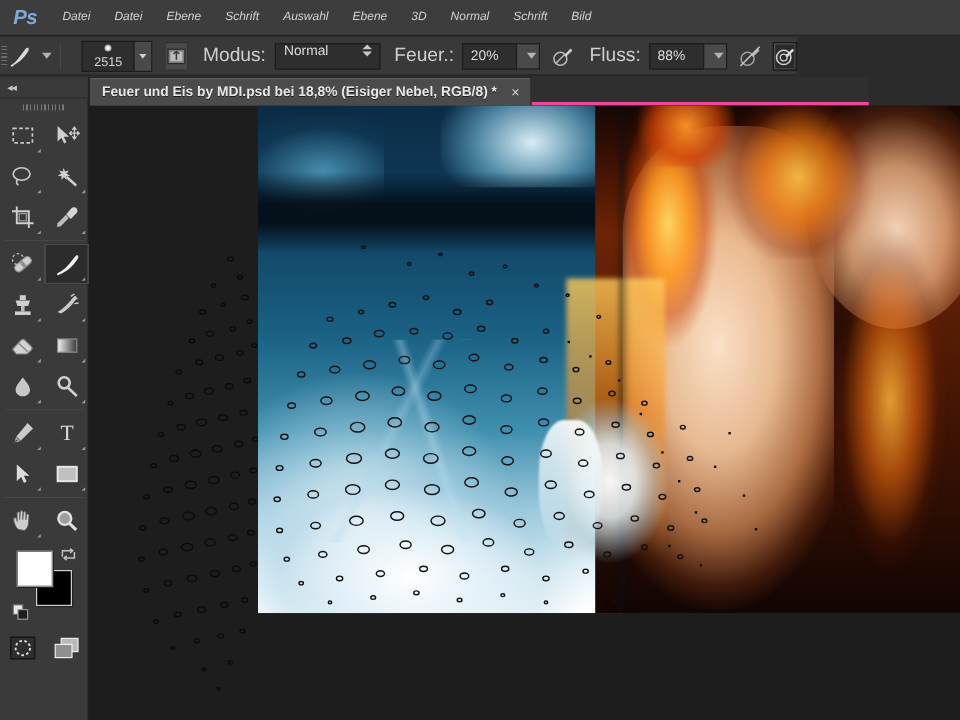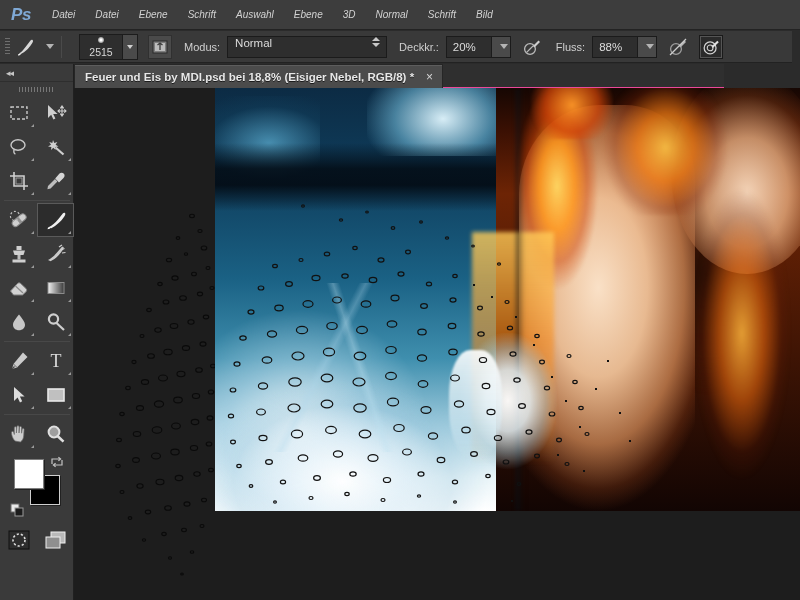--- a/index.html
+++ b/index.html
@@ -23,21 +23,21 @@
     font-size: 17px; font-weight: bold; color: #7fa9d6; letter-spacing: -0.5px;
     font-family: "Liberation Sans", sans-serif;
   }
   .menu-item {
     padding: 0 10px; height: 30px; line-height: 30px;
     font-size: 10px; color: #d2d2d2; white-space: nowrap; cursor: default;
   }
 
   
   .optionsbar {
-    position: absolute; top: 31px; left: 0; width: 792px; height: 32px;
+    position: absolute; top: 31px; left: 0; width: 664px; height: 32px;
     background: #393939;
     border-bottom: 1px solid #222;
     display: flex; align-items: center;
   }
   .ob-grip {
     width: 14px; height: 32px; display: flex; align-items: center; justify-content: center;
   }
   .ob-grip i {
     display: block; width: 5px; height: 18px;
     background: repeating-linear-gradient(to bottom,#6e6e6e 0px,#6e6e6e 1px,#393939 1px,#393939 3px);
@@ -64,21 +64,21 @@
   .brush-size-box .num { font-size: 10.5px; color: #d6d6d6; line-height: 12px; padding-bottom: 1px; }
   .size-drop {
     width: 15px; height: 26px; background: #4a4a4a; border: 1px solid #1c1c1c; border-left: none;
     display: flex; align-items: center; justify-content: center;
   }
   .size-drop .tiny-caret { margin: 0; border-top-color: #d0d0d0; border-left-width: 3.5px; border-right-width: 3.5px; border-top-width: 4px; }
   .tablet-btn {
     margin-left: 10px; width: 24px; height: 24px; background: #4a4a4a;
     border: 1px solid #303030; display: flex; align-items: center; justify-content: center;
   }
-  .ob-label { font-size: 11px; color: #cfcfcf; margin: 0 7px 0 12px; white-space: nowrap; }
+  .ob-label { font-size: 16px; color: #cfcfcf; margin: 0 7px 0 12px; white-space: nowrap; }
   .ob-select {
     height: 22px; background: #2e2e2e; border: 1px solid #1b1b1b;
     display: flex; align-items: flex-start; color: #dcdcdc; font-size: 11.5px;
     padding: 0 4px 0 7px; position: relative;
   }
   .ob-select .sel-val { flex: 1; white-space: nowrap; }
   .spin {
     display: flex; flex-direction: column; align-items: center; justify-content: center;
     width: 12px; margin-left: 8px;
   }
@@ -94,21 +94,21 @@
   }
   .ob-icobtn {
     width: 24px; height: 24px; margin-left: 9px;
     display: flex; align-items: center; justify-content: center;
   }
   .ob-icobtn.active { background: #2a2a2a; border: 1px solid #1a1a1a; box-shadow: inset 0 0 0 1px #555; }
 
   
   .tabbar {
     position: absolute; top: 64px; left: 0; width: 724px; height: 24px;
-    background: #2f2f2f; border-bottom: 1px solid #ec4899; text-decoration: underline;
+    background: #2f2f2f; border-bottom: 3px solid #ec4899; text-decoration: underline;
   }
   .doc-tab {
     position: absolute; top: 0; left: 74px; height: 24px;
     background: #4b4b4b; border: 1px solid #262626; border-bottom: none;
     display: flex; align-items: center; padding: 0 6px 0 10px;
     box-shadow: inset 0 1px 0 #5d5d5d;
   }
   .doc-tab .title {
     font-size: 11.5px; font-weight: bold; color: #e8e8e8; white-space: nowrap;
     text-shadow: 0 1px 0 #1c1c1c;
@@ -329,21 +329,21 @@
 
     <div class="ob-label">Modus:</div>
     <div class="ob-select" style="width:160px">
       <span class="sel-val">Normal</span>
       <span class="spin">
           <i class="up"></i>
           <i class="dn"></i>
         </span>
     </div>
 
-    <div class="ob-label">Deckkr.:</div>
+    <div class="ob-label">Feuer.:</div>
     <div style="display:flex;align-items:flex-start">
       <div class="ob-numfield">20%</div>
       <div class="ob-numdrop">
         <span class="tiny-caret"></span>
       </div>
     </div>
     <div class="ob-icobtn">
       <svg width="20" height="20" viewBox="0 0 20 20">
         <circle cx="8" cy="12" r="5.4" fill="none" stroke="#b9b9b9" stroke-width="1.3"></circle>
         <path d="M4.6 15.4 L8 12 M8 12 L11.4 8.6" stroke="#b9b9b9" stroke-width="1.2"></path>

